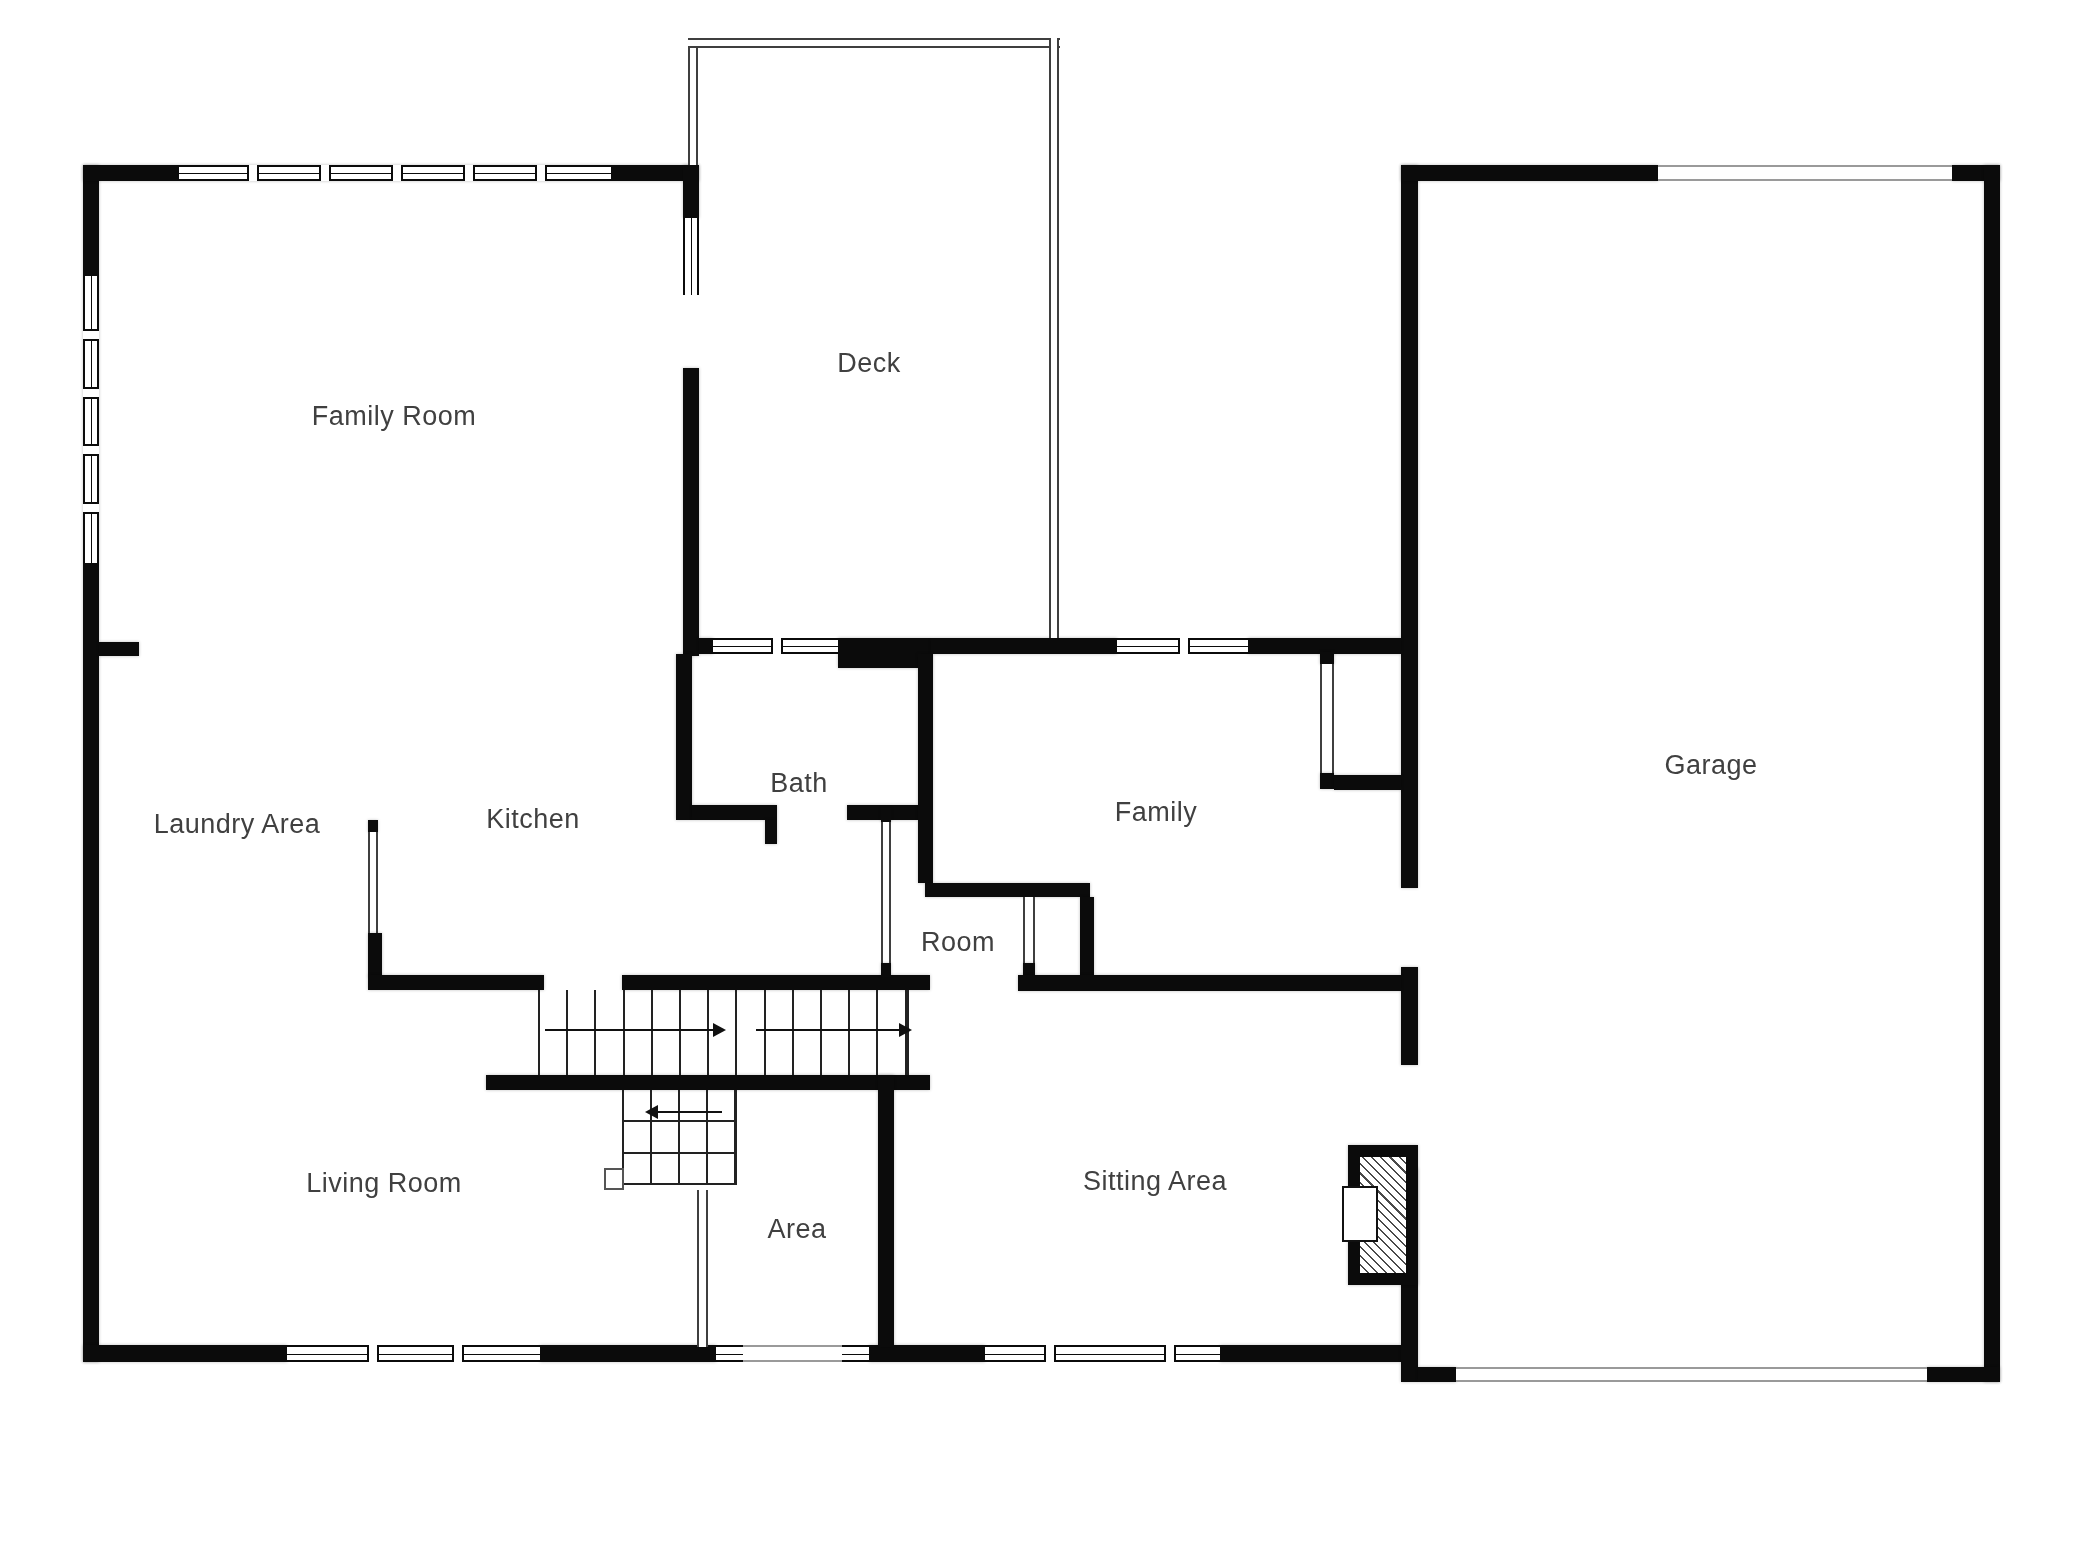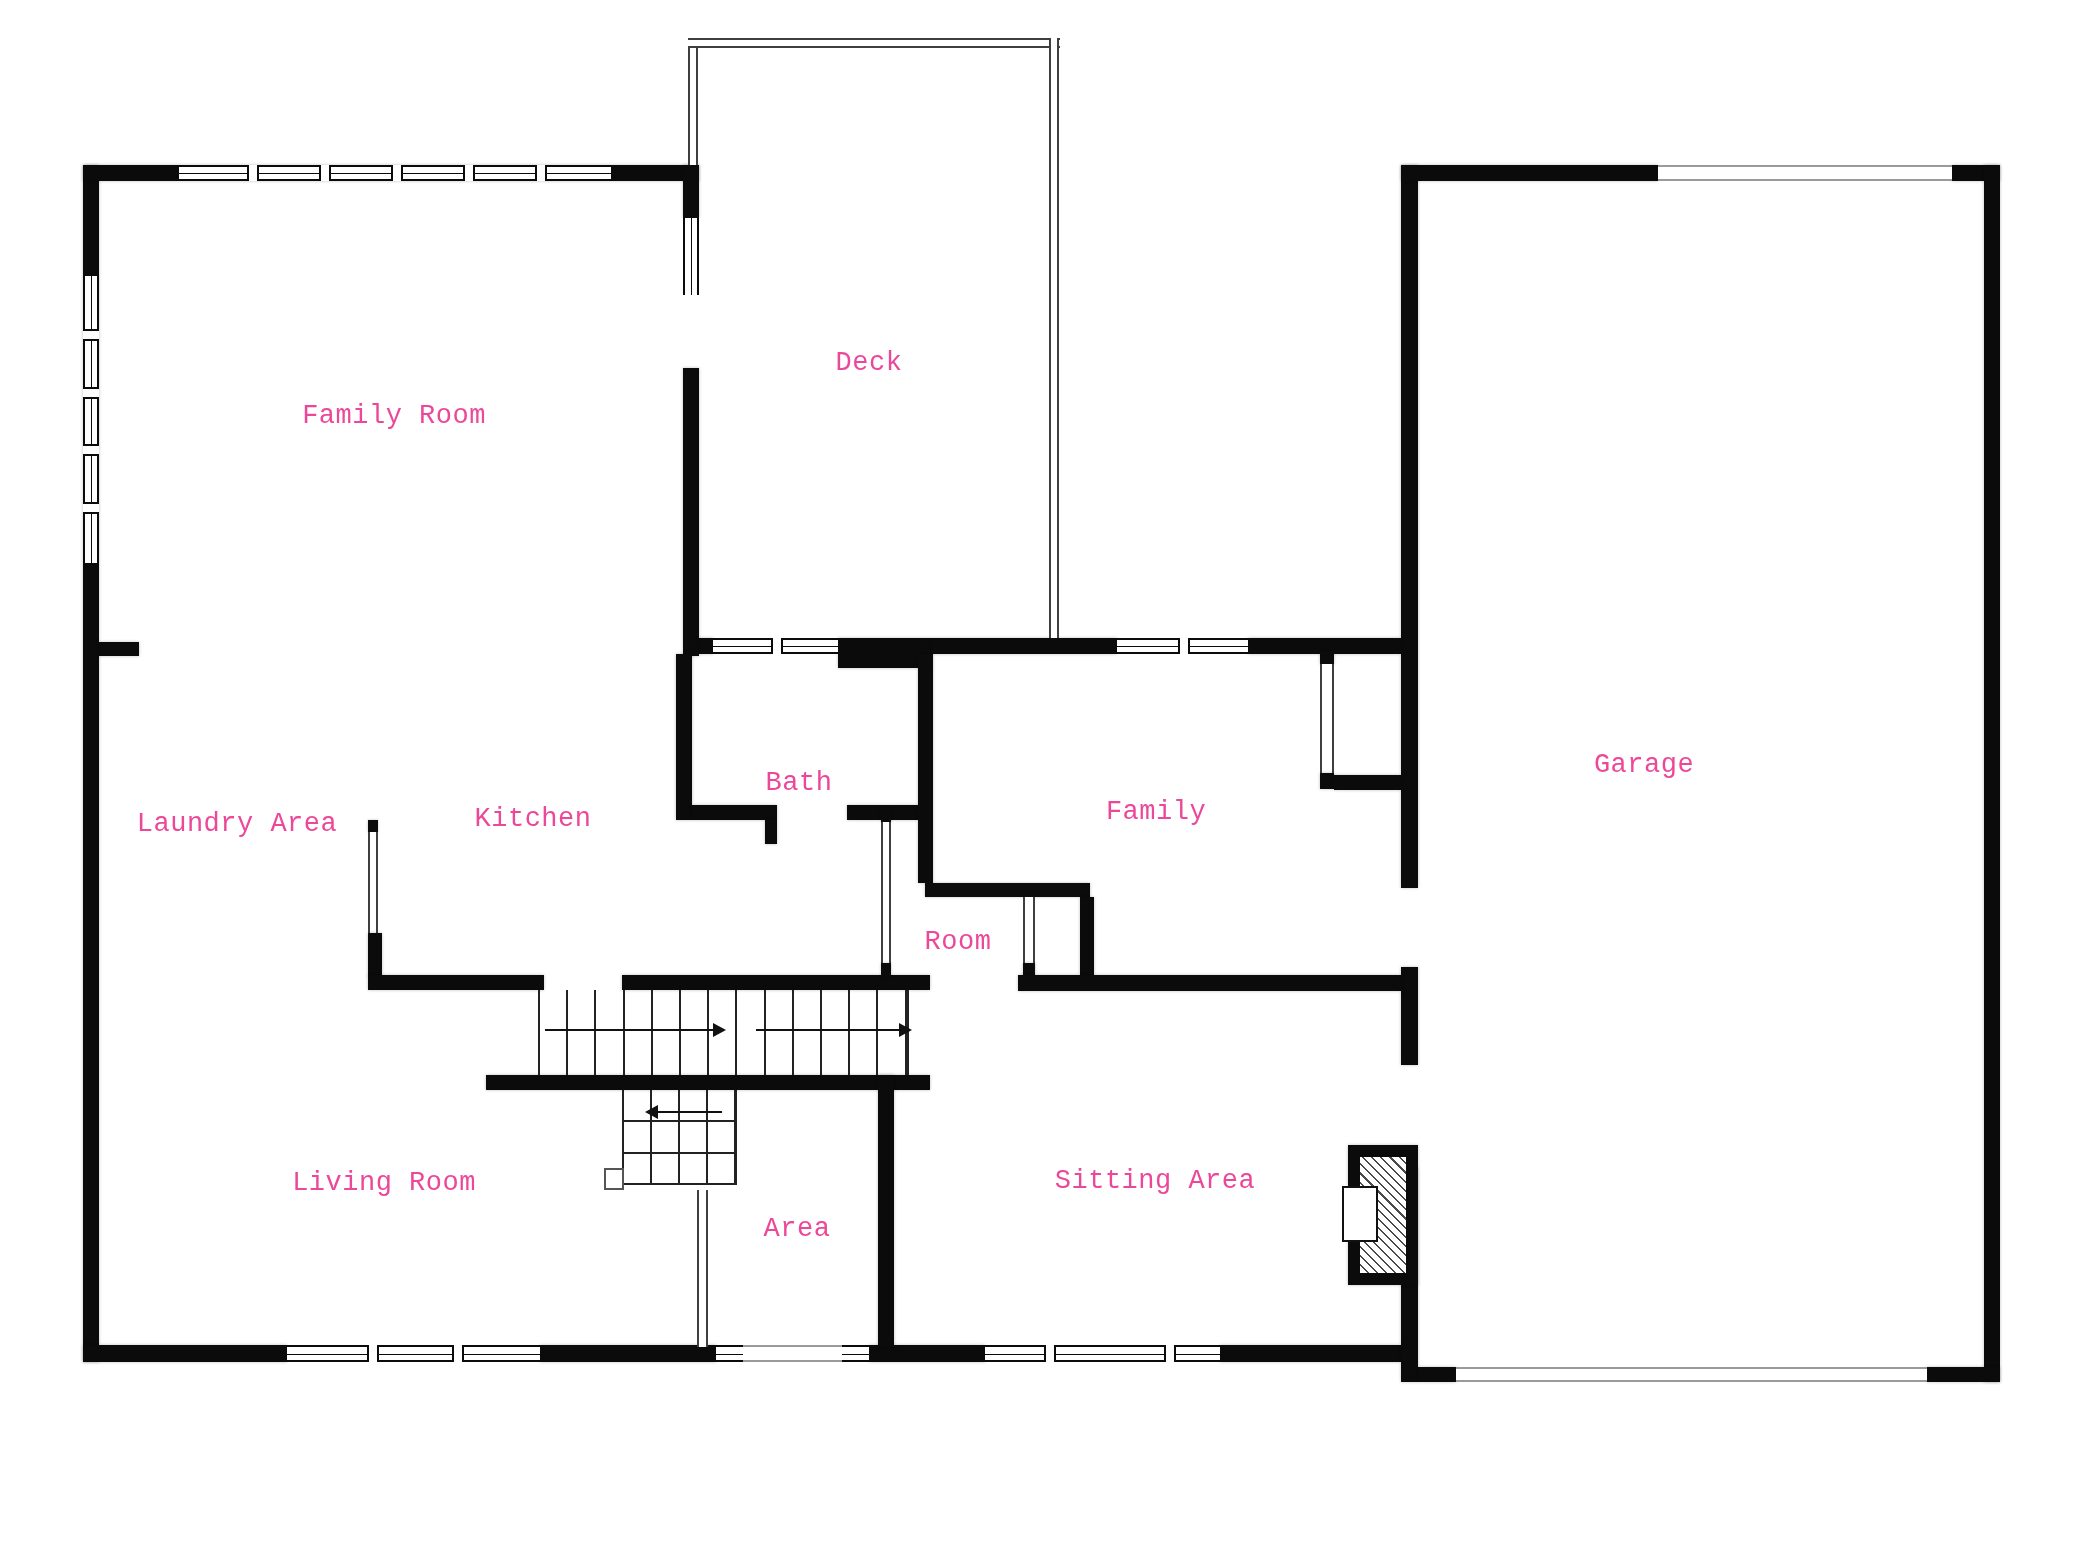--- a/index.html
+++ b/index.html
@@ -34,22 +34,22 @@
   .step-box{position:absolute;background:#fff;border:2px solid #555;box-sizing:border-box;}
   .arrow-line{position:absolute;height:2px;background:#111;}
   .arrow-line.right::after{content:"";position:absolute;right:-13px;top:-6px;width:0;height:0;
           border-left:13px solid #111;border-top:7px solid transparent;border-bottom:7px solid transparent;}
   .arrow-line.left::before{content:"";position:absolute;left:-13px;top:-6px;width:0;height:0;
           border-right:13px solid #111;border-top:7px solid transparent;border-bottom:7px solid transparent;}
   
   .fp-hatch{position:absolute;background:repeating-linear-gradient(45deg,#fff 0 5px,#4a4a4a 5px 6.5px);}
   .fp-box{position:absolute;background:#fff;border:2px solid #111;box-sizing:border-box;}
   
-  .room-label{position:absolute;transform:translate(-50%,-50%);font-size:27px;color:#ec4899;
-          white-space:nowrap;letter-spacing:.5px;font-family:Liberation Mono, monospace;}
+  .room-label{position:absolute;transform:translate(-50%,-50%);font-size:27px;color:#404040;
+          white-space:nowrap;letter-spacing:.5px;}
   .footer-text{position:absolute;left:1040px;top:1500px;transform:translateX(-50%);
           font-size:27px;color:#111;white-space:nowrap;}
 </style>
 </head>
 <body>
 
 <div class="plan">
 
   <div class="wall" style="left:83px;top:165px;width:16px;height:1197px"></div>
   <div class="wall" style="left:83px;top:165px;width:616px;height:16px"></div>
@@ -156,19 +156,19 @@
   <div class="fp-hatch" style="left:1360px;top:1157px;width:46px;height:116px"></div>
   <div class="fp-box" style="left:1342px;top:1186px;width:36px;height:56px"></div>
 
   <div class="room-label" style="left:394px;top:416px">Family Room</div>
   <div class="room-label" style="left:869px;top:363px">Deck</div>
   <div class="room-label" style="left:237px;top:824px">Laundry Area</div>
   <div class="room-label" style="left:533px;top:819px">Kitchen</div>
   <div class="room-label" style="left:799px;top:783px">Bath</div>
   <div class="room-label" style="left:1156px;top:812px">Family</div>
   <div class="room-label" style="left:958px;top:942px">Room</div>
-  <div class="room-label" style="left:1644px;top:765px">Garage</div>
+  <div class="room-label" style="left:1711px;top:765px">Garage</div>
   <div class="room-label" style="left:384px;top:1183px">Living Room</div>
   <div class="room-label" style="left:797px;top:1229px">Area</div>
   <div class="room-label" style="left:1155px;top:1181px">Sitting Area</div>
 
 
 </div>
 
 </body></html>

